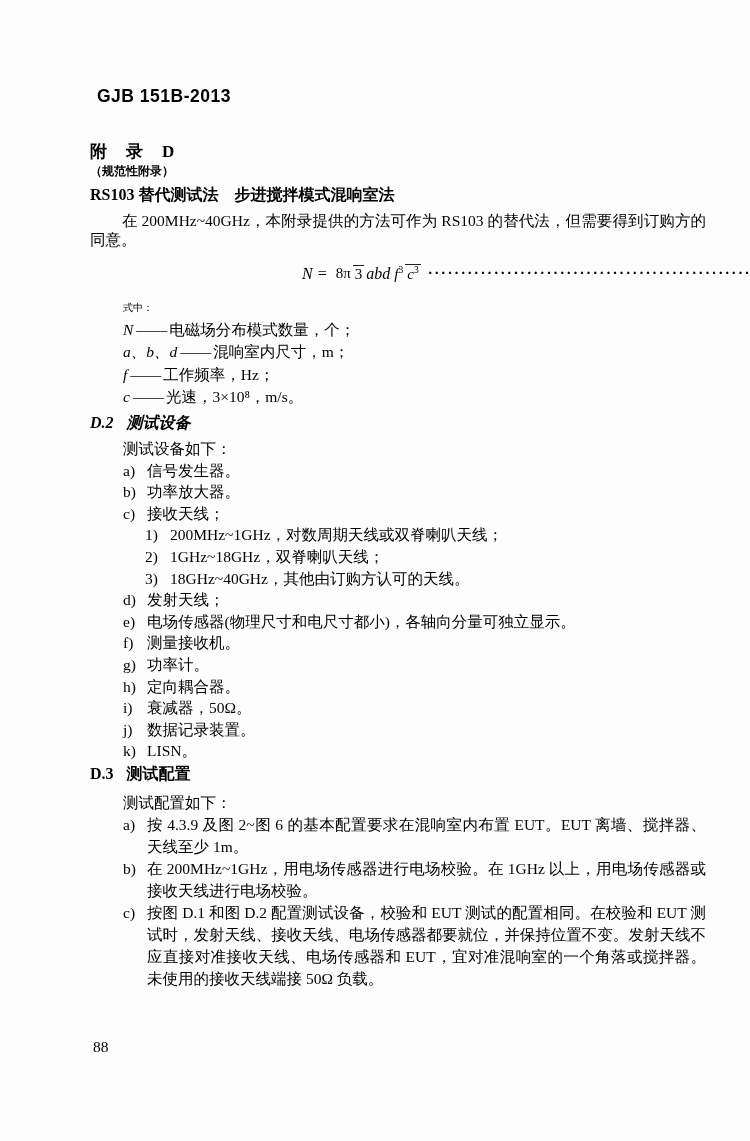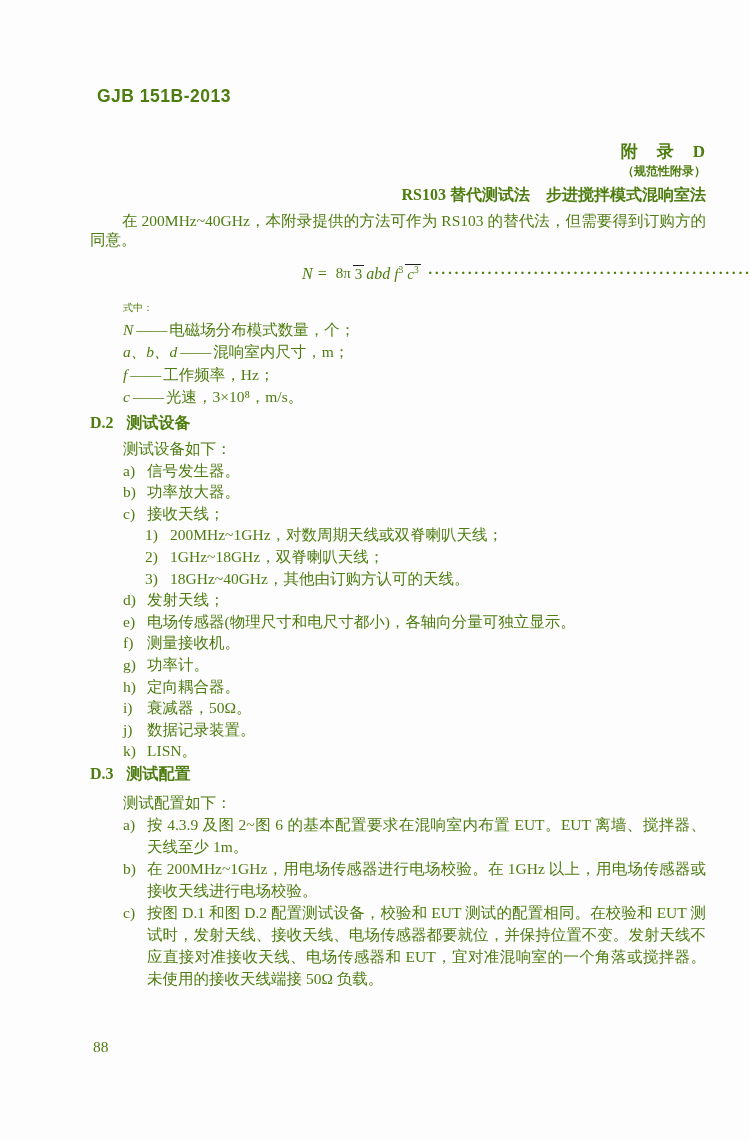--- a/index.html
+++ b/index.html
@@ -1,48 +1,48 @@
 <!DOCTYPE html>
 <html><head>
 <meta charset="utf-8">
 <style>
   html, body { margin: 0; padding: 0; background: #ffffff; }
   .page {
     position: relative;
     width: 750px;
     height: 1141px;
     background: #fdfdfd;
-    color: #4d7c0f;
+    color: #000000;
     font-family: "Liberation Serif", "DejaVu Serif", serif;
     overflow: hidden;
   }
   .doc-header {
     position: absolute;
     left: 97px;
     top: 86px;
     font-family: "Liberation Sans", "DejaVu Sans", sans-serif;
     font-weight: bold;
     font-size: 17.5px;
     letter-spacing: 0.5px;
   }
   .content {
     position: absolute;
     left: 90px;
     top: 0;
     width: 616px;
   }
-  .title-block { text-align: right; padding-top: 140px; font-weight: bold; }
+  .title-block { text-align: left; padding-top: 140px; font-weight: bold; }
   .title-appendix { font-size: 17px; height: 23px; letter-spacing: 1px; }
   .title-normative { font-size: 12px; height: 22px; }
   .title-method { font-size: 16px; height: 21px; }
 
   .section-heading { font-weight: bold; font-size: 16px; height: 22px; }
   .section-heading .sec-num { display: inline-block; margin-right: 13px; }
   .h-d1 { margin-top: 23px; }
-  .h-d2 { margin-top: 4px; }
+  .h-d2 { margin-top: 4px; font-style: italic; }
   .h-d3 { margin-top: 2px; }
 
   .para {
     margin: 0;
     font-size: 15.5px;
     line-height: 23.5px;
     text-align: justify;
     text-indent: 32px;
   }
   .para-first { margin-top: 5px; line-height: 19px; }

